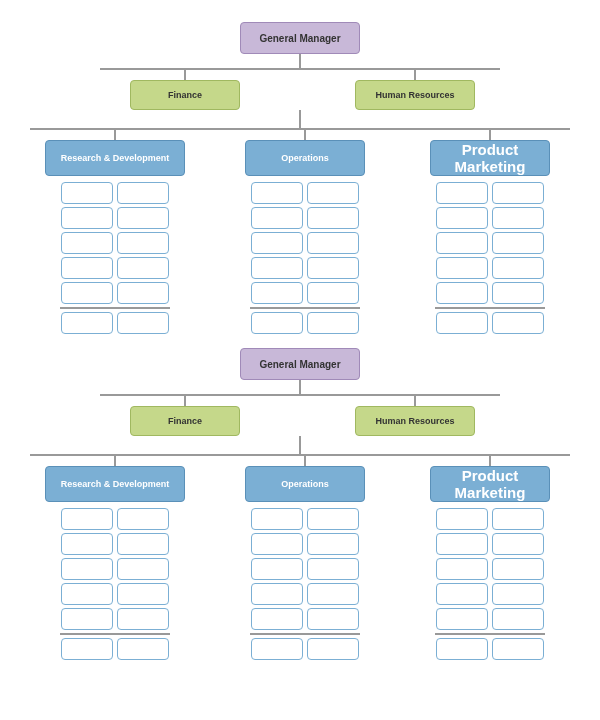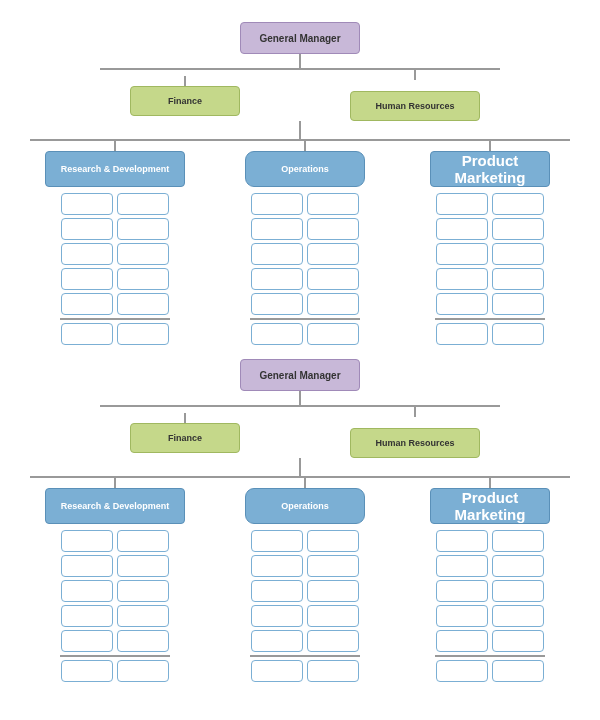--- a/index.html
+++ b/index.html
@@ -57,25 +57,25 @@
       border-color: #7bafd4;
       background: #fff;
     }
 
     
     .v-line {
       width: 2px;
       background: #999;
     }
     .fin-box { width: 110px; }
-    .hr-box { width: 130px; margin-top: 11px; }
+    .hr-box { width: 120px; }
 
     
     .rnd-box { width: 140px; }
-    .ops-box { width: 120px; border-radius: 9px; }
+    .ops-box { width: 120px; }
     .pm-box { width: 100px; font-size: 15px; }
 
     
     .chart-divider {
       height: 14px;
     }
 
     
     .chart-wrapper {
       width: 580px;

